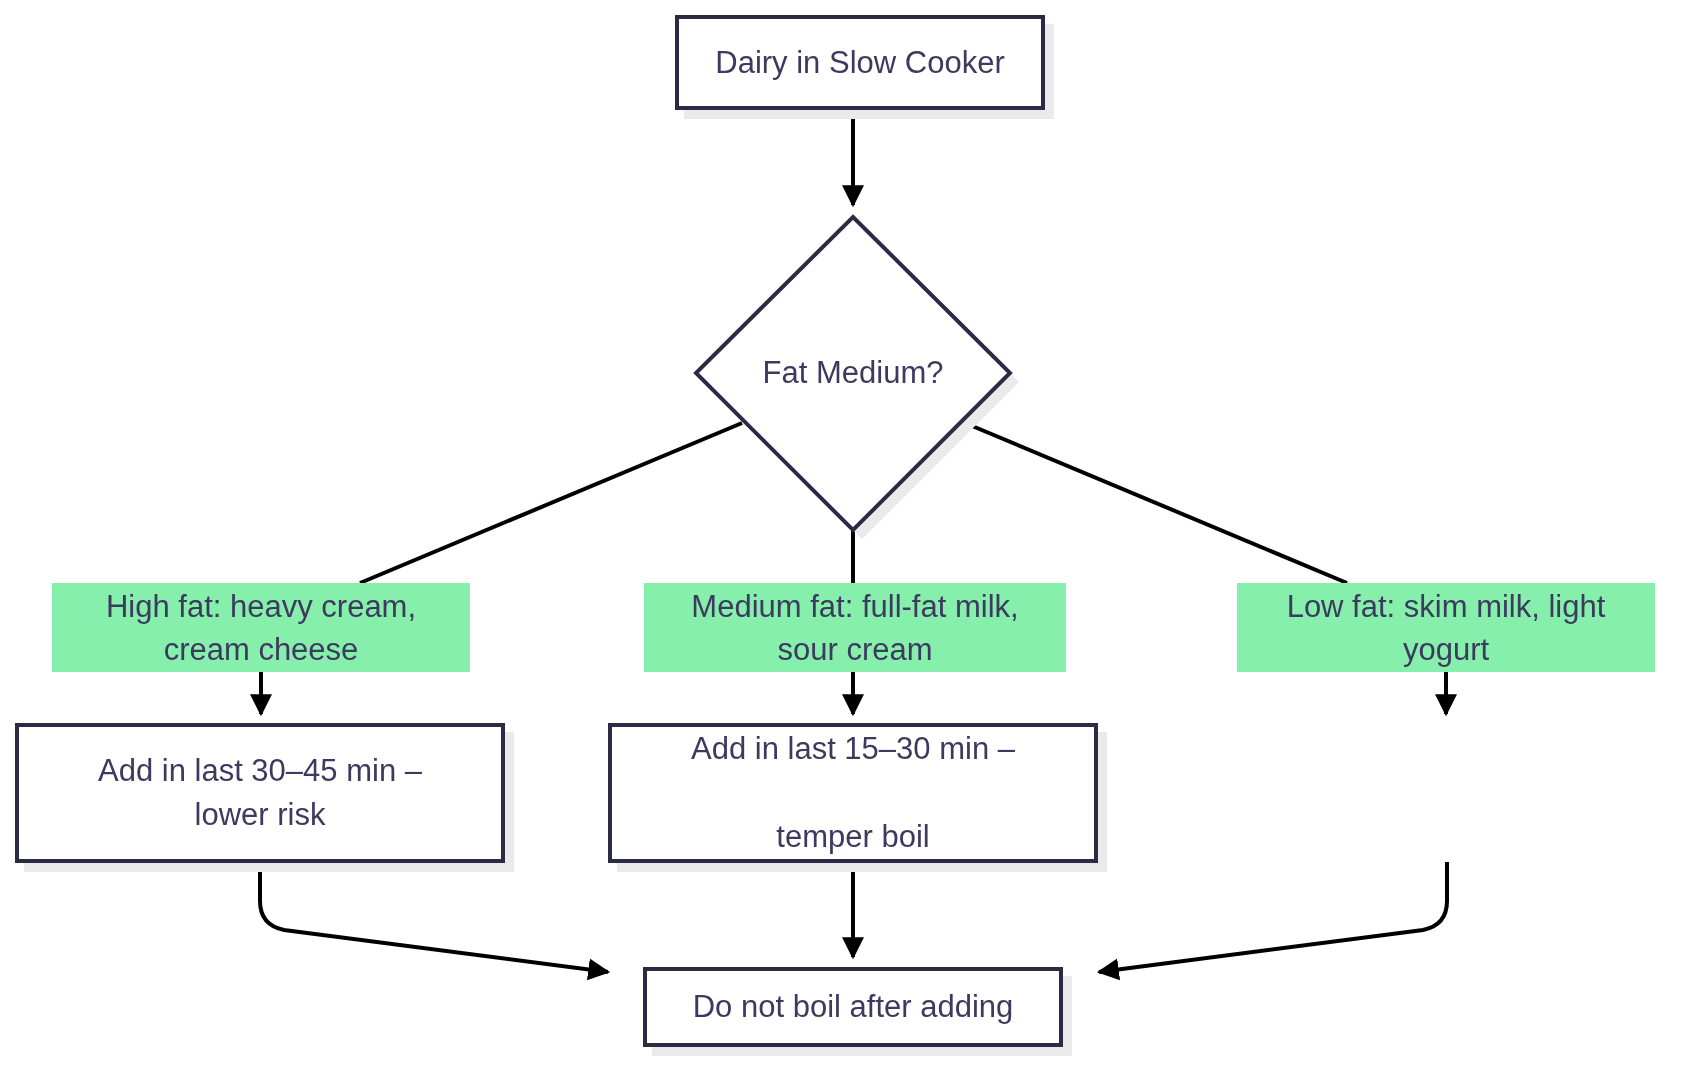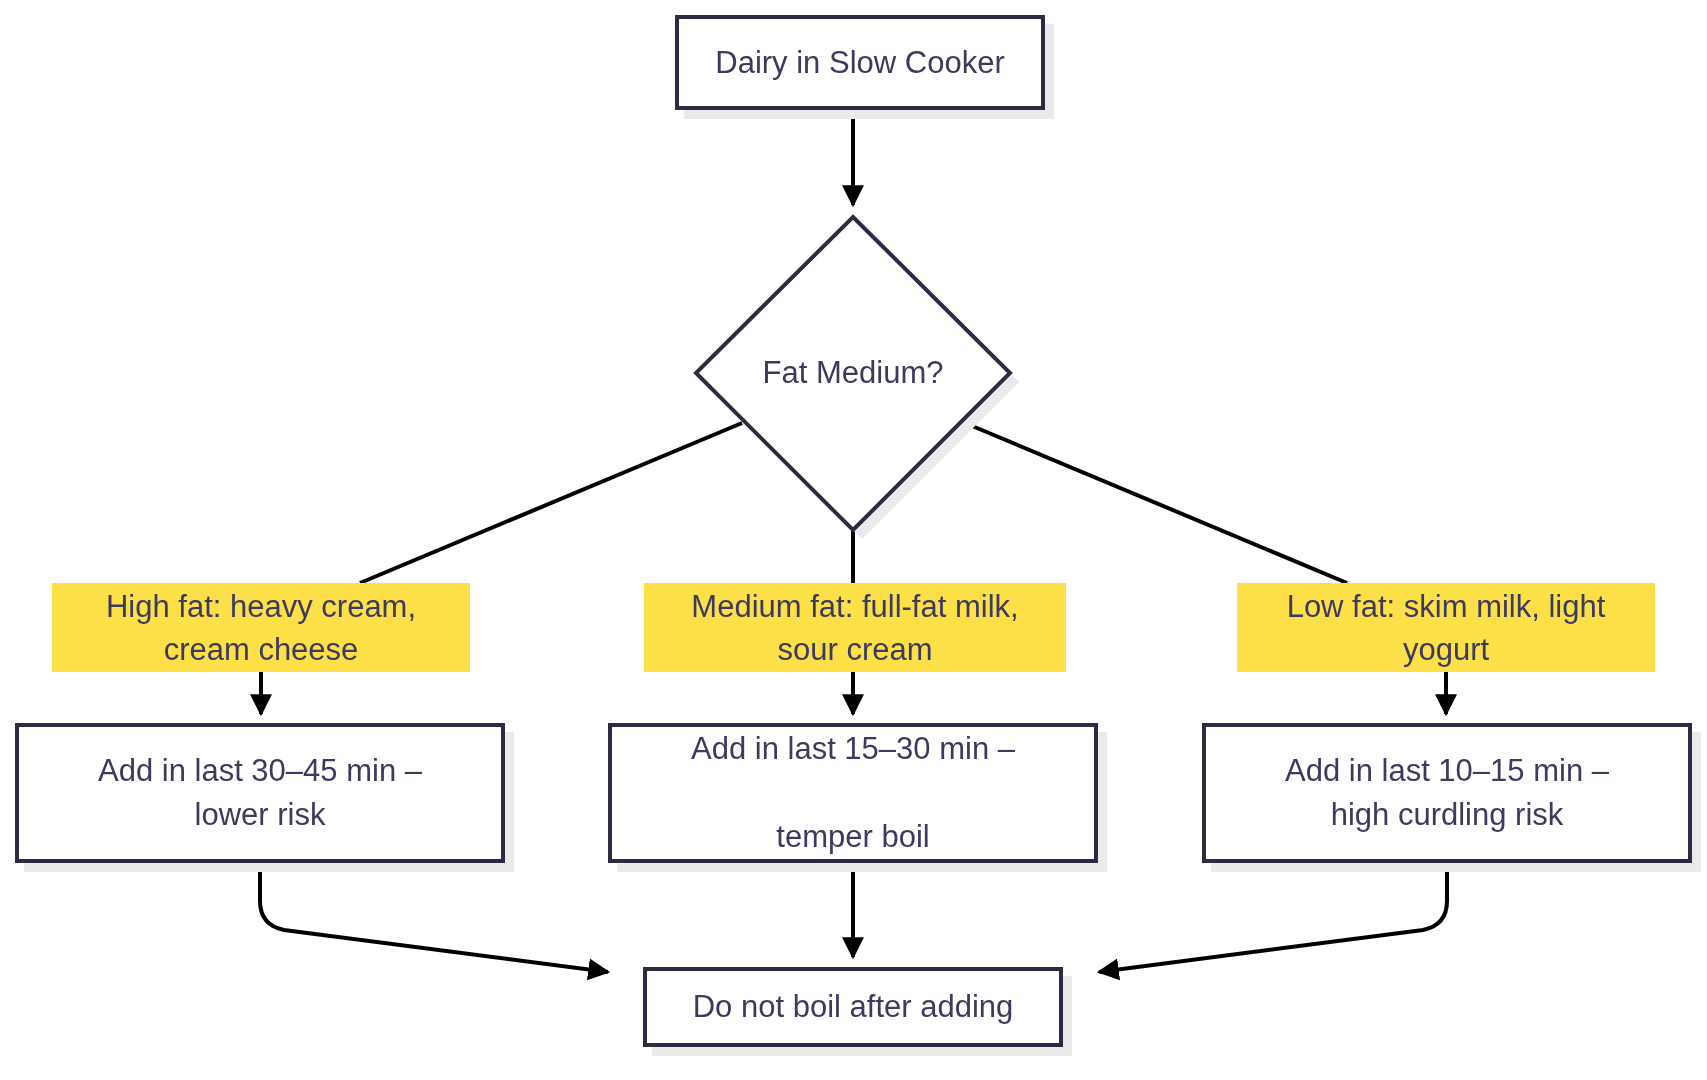--- a/index.html
+++ b/index.html
@@ -27,21 +27,21 @@
   .start-node{left:668px;top:15px;width:370px;height:95px;margin-left:7px;}
   .end-node{left:643px;top:967px;width:420px;height:80px;}
   .action-node{top:723px;height:140px;width:490px;}
   .action-a{left:15px;}
   .action-b{left:608px;justify-content:space-between;}
   .action-c{left:1202px;}
   .cond-label{
     position:absolute;
     top:583px;height:89px;width:418px;
     box-sizing:border-box;
-    background:#fde047;
+    background:#86efac;
     display:flex;flex-direction:column;align-items:center;justify-content:center;
     text-align:center;
     font-size:31px;line-height:43px;
     color:#3c3a5e;
   }
   .cond-a{left:52px;}
   .cond-b{left:644px;width:422px;}
   .cond-c{left:1237px;}
   .decision-label{
     position:absolute;
@@ -102,22 +102,18 @@
   </div>
 
   <div class="node action-node action-a">
     <span>Add in last 30–45 min –</span>
     <span>lower risk</span>
   </div>
   <div class="node action-node action-b">
     <span>Add in last 15–30 min –</span>
     <span>temper boil</span>
   </div>
-  <div class="node action-node action-c">
-    <span>Add in last 10–15 min –</span>
-    <span>high curdling risk</span>
-  </div>
 
   <div class="node end-node">
     <span>Do not boil after adding</span>
   </div>
 
 </div>
 
 </body></html>

